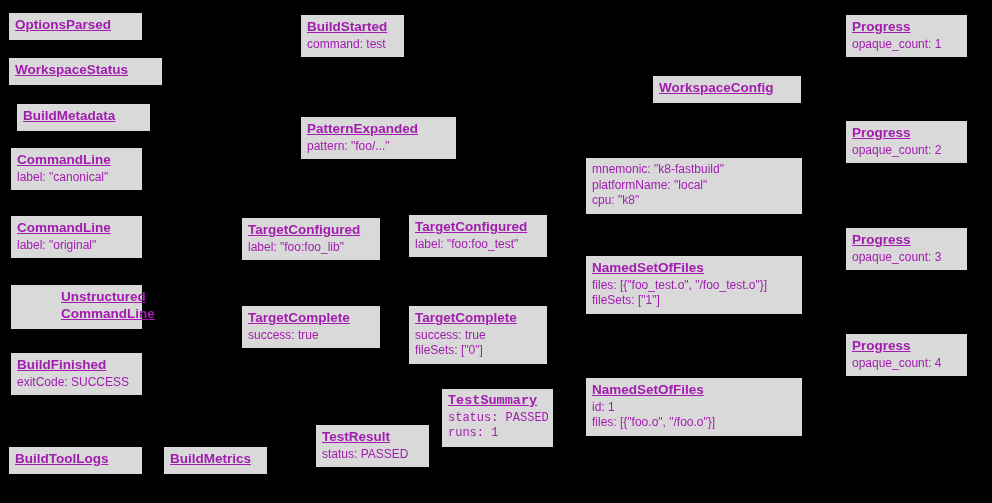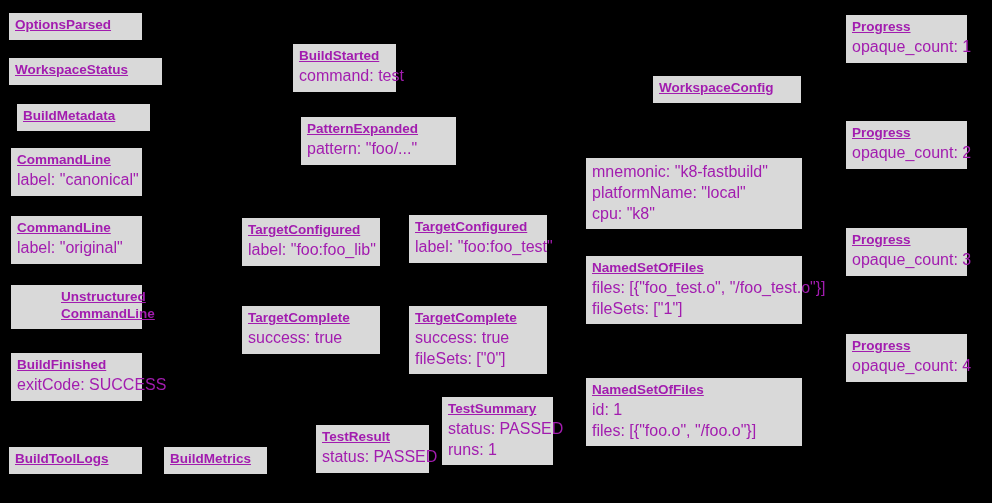--- a/index.html
+++ b/index.html
@@ -25,21 +25,21 @@
   }
   .node-title {
     font-size: 13.5px;
     font-weight: bold;
     text-decoration: underline;
     line-height: 1.25;
     margin-bottom: 1px;
     word-wrap: break-word;
   }
   .node-line {
-    font-size: 16px;
+    font-size: 12px;
     line-height: 1.3;
     white-space: nowrap;
   }
 </style>
 </head>
 <body>
 
 <div class="canvas">
 
   <div class="node" style="left:8px;top:12px;width:135px;">
@@ -74,21 +74,21 @@
   </div>
 
   <div class="node" style="left:8px;top:446px;width:135px;">
     <div class="node-title">BuildToolLogs</div>
   </div>
 
   <div class="node" style="left:163px;top:446px;width:105px;">
     <div class="node-title">BuildMetrics</div>
   </div>
 
-  <div class="node" style="left:292px;top:14px;width:105px;margin-top:29px;">
+  <div class="node" style="left:300px;top:14px;width:105px;">
     <div class="node-title">BuildStarted</div>
     <div class="node-line">command: test</div>
   </div>
 
   <div class="node" style="left:300px;top:116px;width:157px;">
     <div class="node-title">PatternExpanded</div>
     <div class="node-line">pattern: "foo/..."</div>
   </div>
 
   <div class="node" style="left:241px;top:217px;width:140px;">
@@ -110,21 +110,21 @@
     <div class="node-title">TargetComplete</div>
     <div class="node-line">success: true</div>
     <div class="node-line">fileSets: ["0"]</div>
   </div>
 
   <div class="node" style="left:315px;top:424px;width:115px;">
     <div class="node-title">TestResult</div>
     <div class="node-line">status: PASSED</div>
   </div>
 
-  <div class="node" style="left:441px;top:396px;width:113px;">
+  <div class="node" style="left:441px;top:388px;width:113px;font-family:Liberation Mono, monospace;">
     <div class="node-title">TestSummary</div>
     <div class="node-line">status: PASSED</div>
     <div class="node-line">runs: 1</div>
   </div>
 
   <div class="node" style="left:652px;top:75px;width:150px;">
     <div class="node-title">WorkspaceConfig</div>
   </div>
 
   <div class="node" style="left:585px;top:157px;width:218px;">

